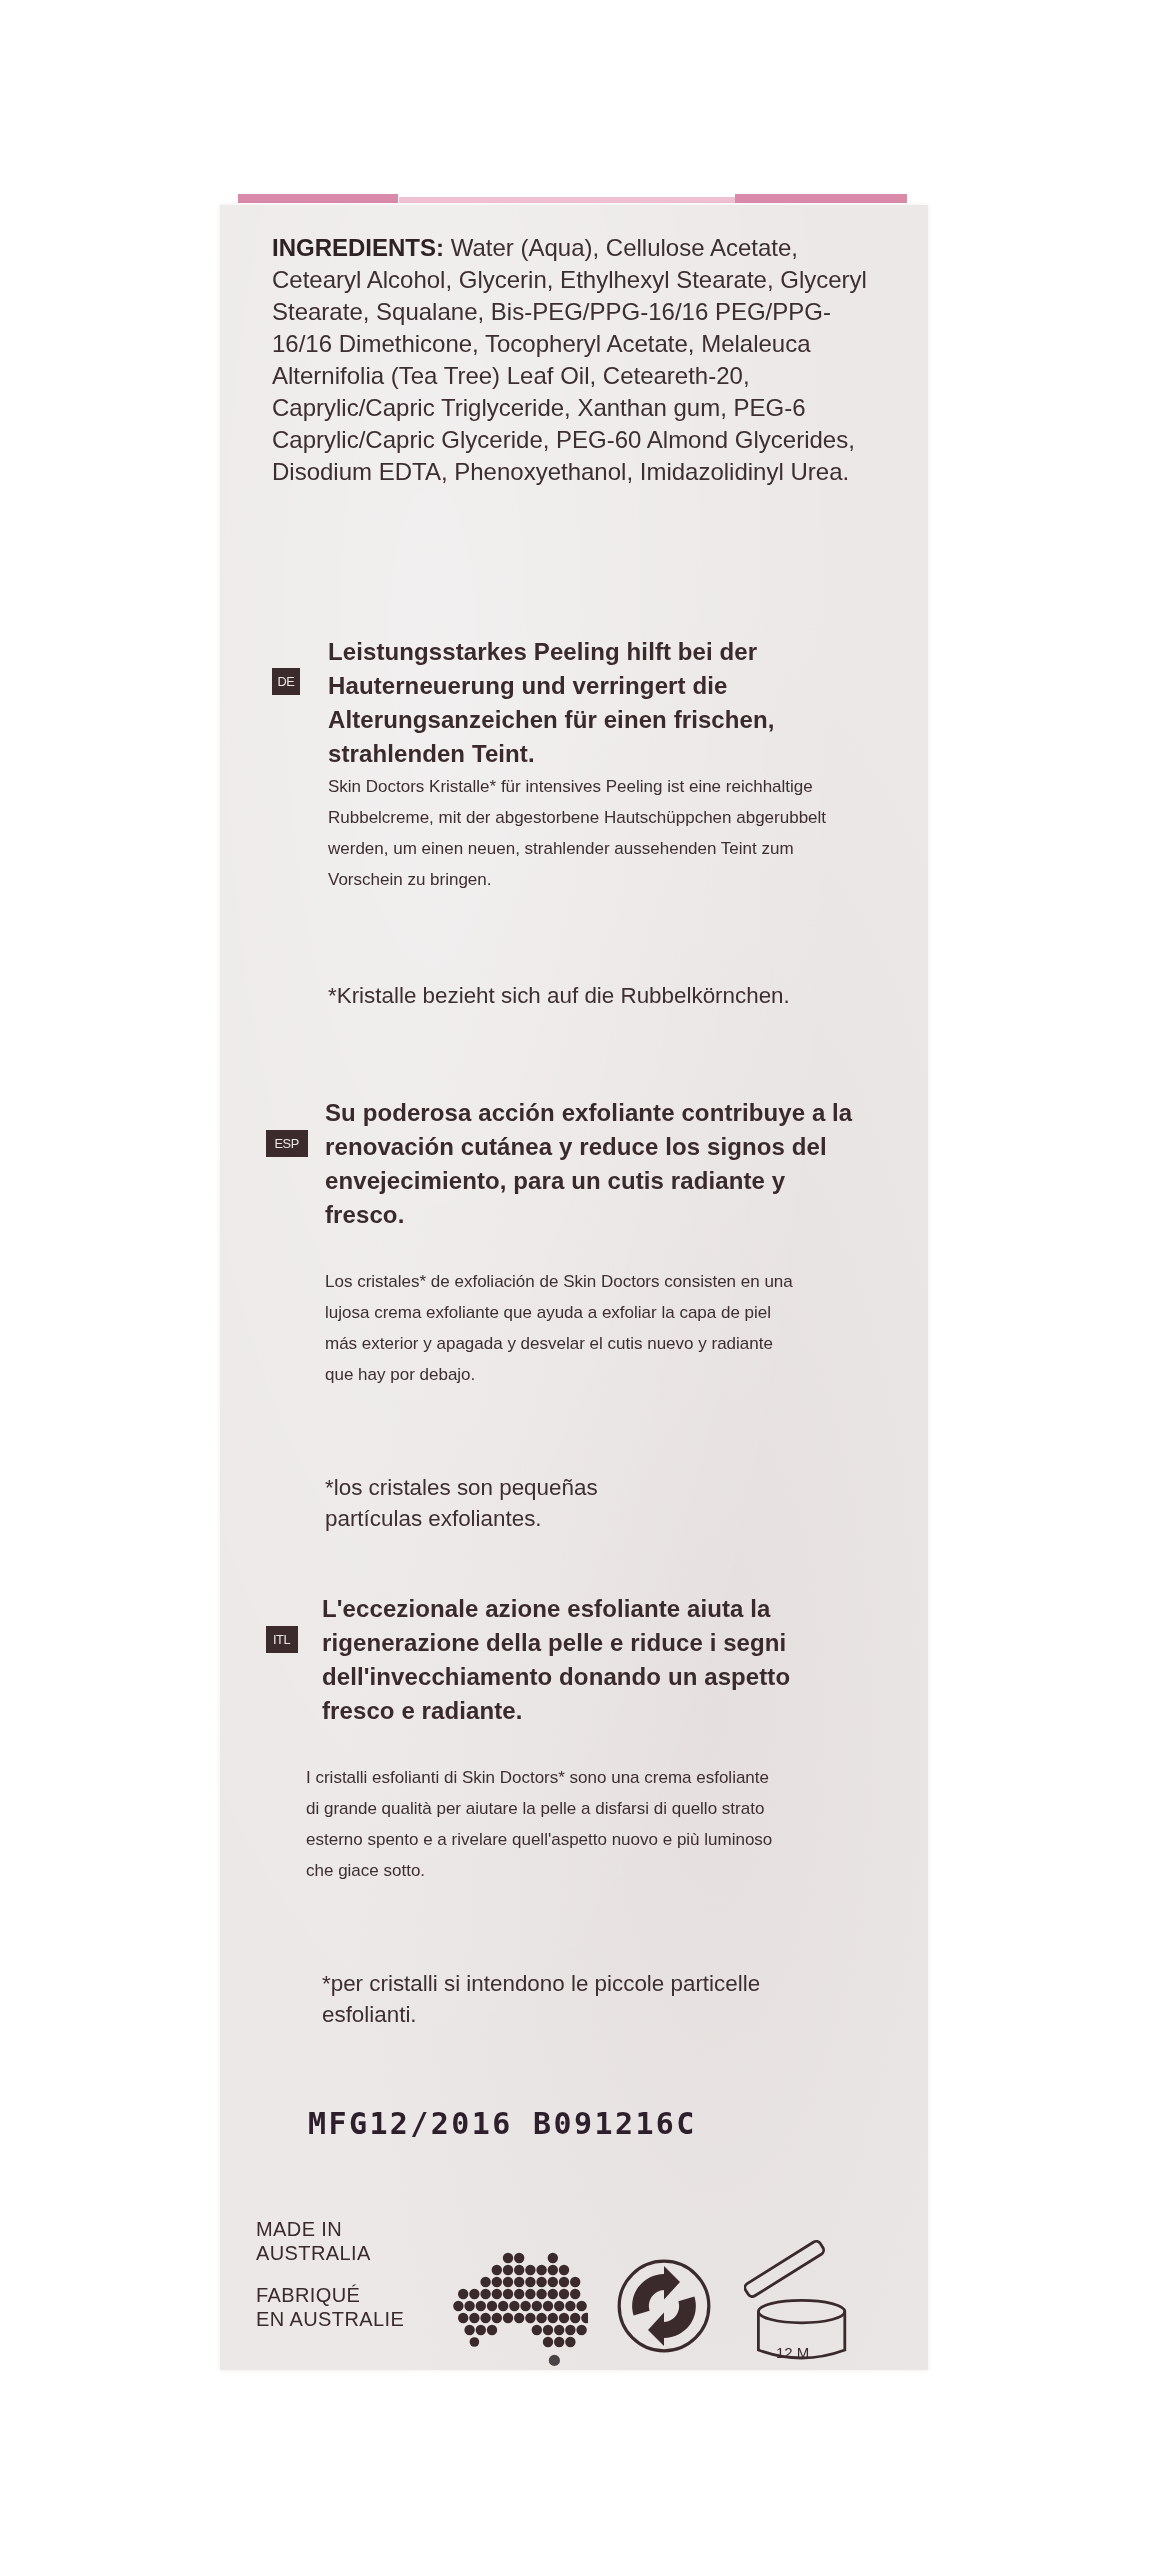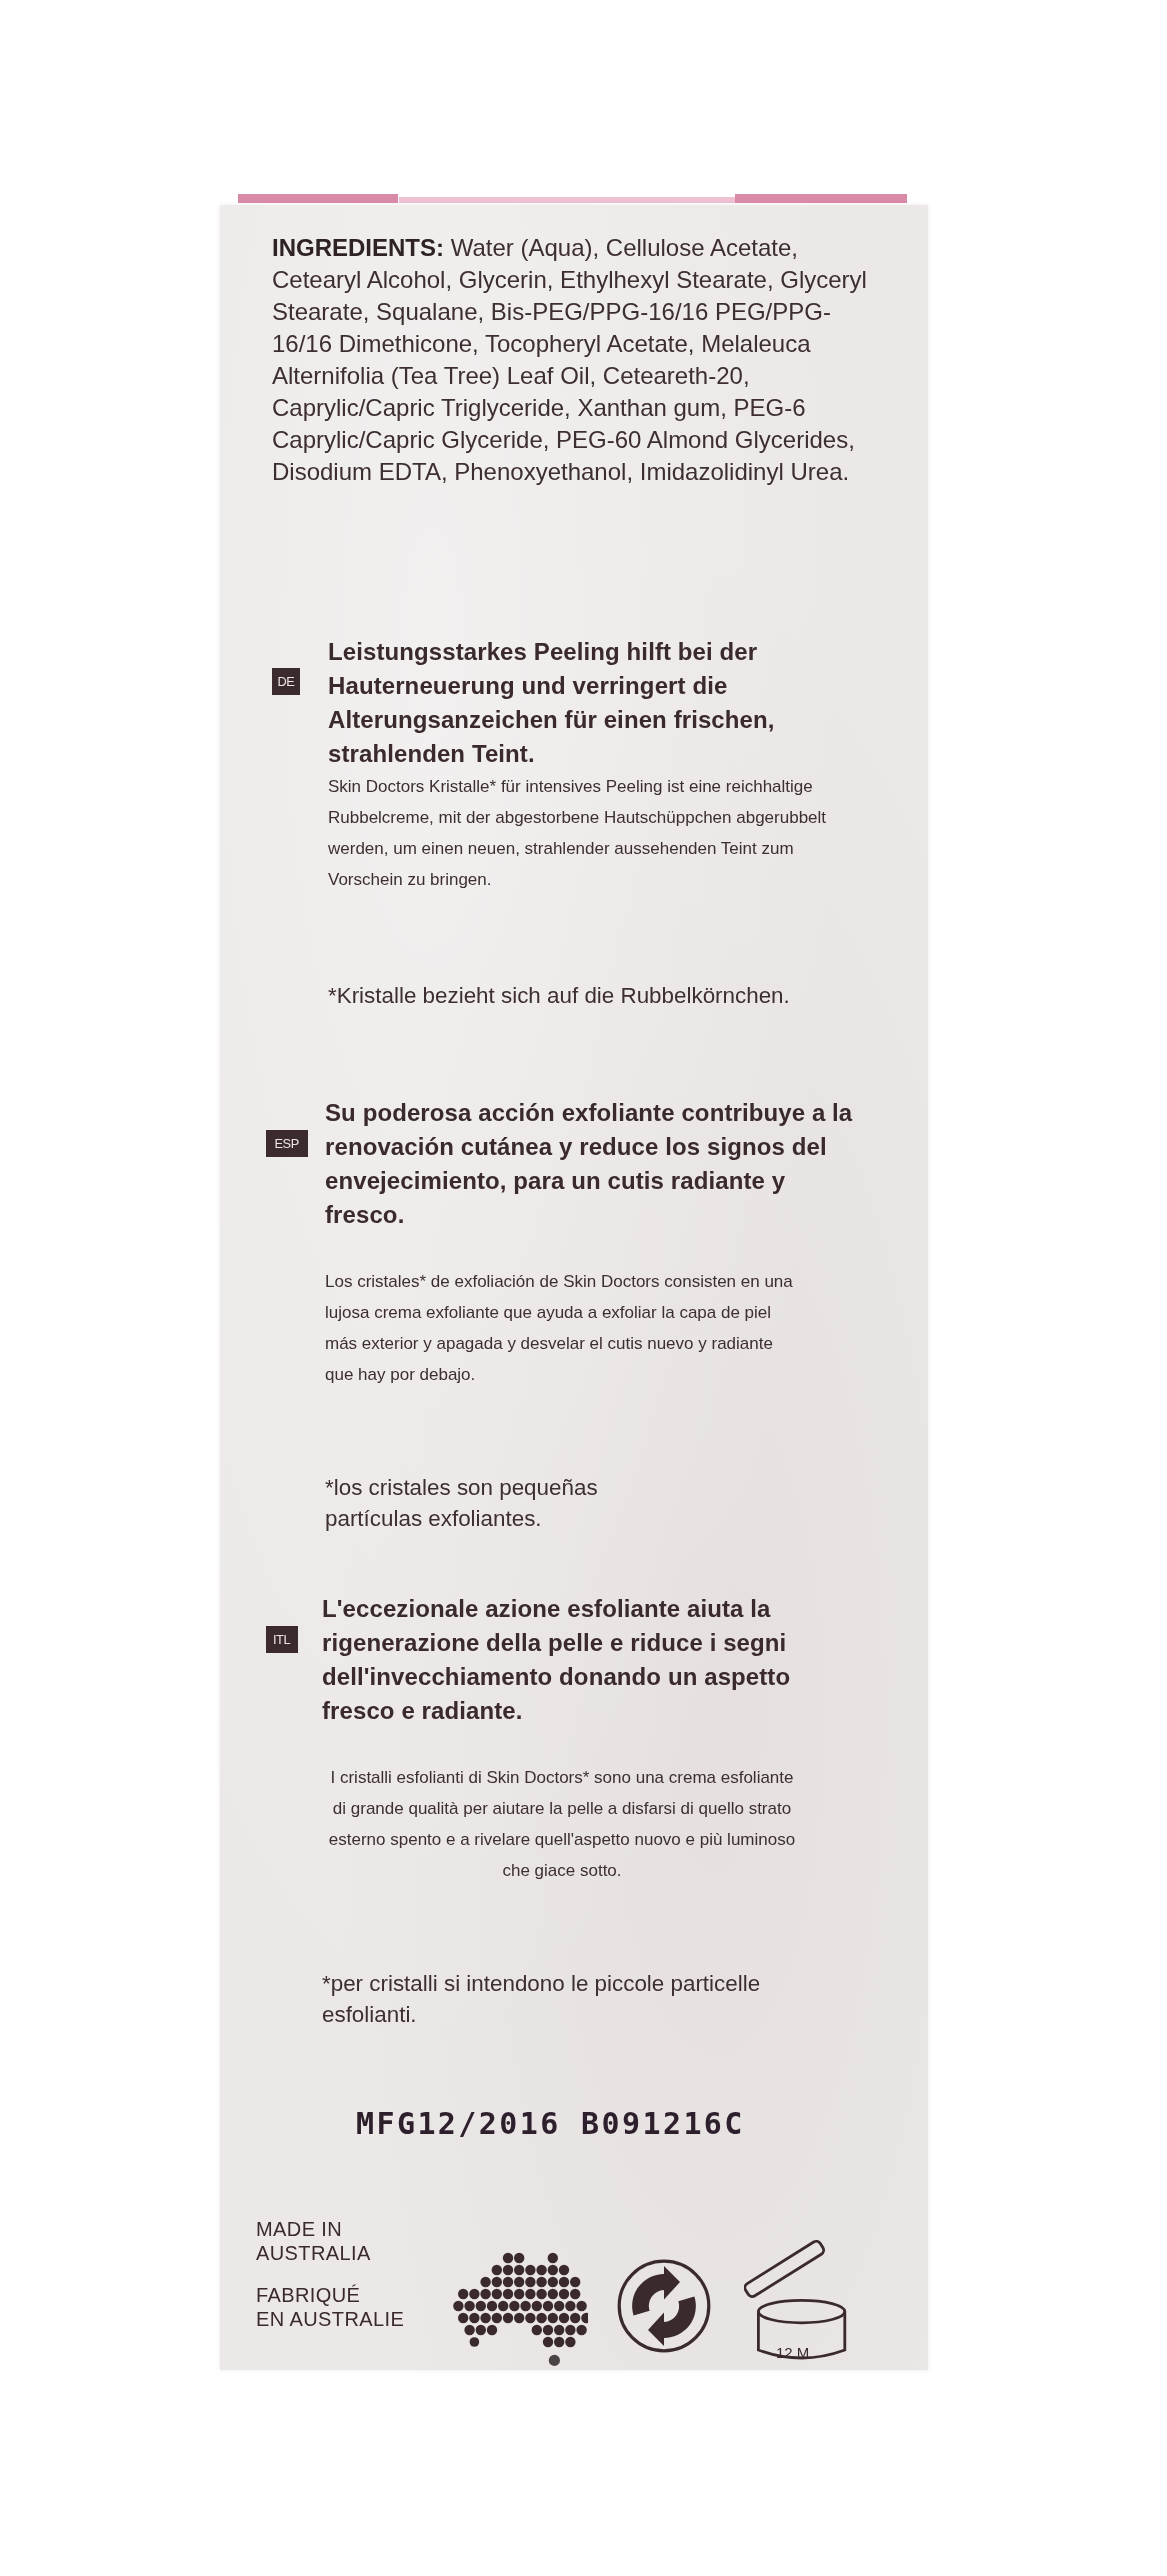--- a/index.html
+++ b/index.html
@@ -16,21 +16,21 @@
                    font-size:24px; line-height:32px; color:#3d2f31; }
     .ingredients b { font-weight:bold; color:#2e2224; }
     .section { position:absolute; left:52px; width:608px; }
     .lang-badge { position:absolute; left:0; width:28px; height:27px; background:#3b2b2d; color:#ece6e4;
                   font-size:12.8px; display:flex; align-items:center; justify-content:center; letter-spacing:-0.4px;margin-top:21px; }
     .headline { position:absolute; left:56px; width:544px; font-size:24px; line-height:34px;
                 color:#3a2a2c; font-weight:bold; letter-spacing:0.1px; }
     .body-text { position:absolute; left:56px; width:544px; font-size:17px; line-height:31px; color:#3d2f31; }
     .footnote { position:absolute; left:56px; width:544px; font-size:22.4px; line-height:31px; color:#3d2f31; }
     .batch-code { position:absolute; left:88px; top:1901px; font-family:"DejaVu Sans Mono", monospace;
-                  font-weight:bold; font-size:30px; color:#2d1f2c; letter-spacing:2.4px;margin-left:48px; }
+                  font-weight:bold; font-size:30px; color:#2d1f2c; letter-spacing:2.4px; }
     .made-in { position:absolute; left:36px; font-size:20px; line-height:24px; color:#3a2a2c; letter-spacing:0.4px; }
     .icon-australia { position:absolute; left:232px; top:2045px; }
     .icon-recycle { position:absolute; left:396px; top:2053px; }
     .icon-pao { position:absolute; left:524px; top:2033px; }
     .pao-label { position:absolute; left:556px; top:2139px; font-size:15px; color:#3a2a2c; }
   </style>
 </head>
 <body>
 
 <div class="pink-strip" style="left:238px;width:160px;"></div>
@@ -54,21 +54,21 @@
   <div class="section" style="top:880px;">
     <div class="lang-badge" style="top:24px;width:42px;left:-6.4px;">ESP</div>
     <div class="headline" style="top:11.2px;left:53px;">Su poderosa acción exfoliante contribuye a la renovación cutánea y reduce los signos del envejecimiento, para un cutis radiante y fresco.</div>
     <div class="body-text" style="top:181px;left:53px;width:480px;">Los cristales* de exfoliación de Skin Doctors consisten en una lujosa crema exfoliante que ayuda a exfoliar la capa de piel más exterior y apagada y desvelar el cutis nuevo y radiante que hay por debajo.</div>
     <div class="footnote" style="top:387px;left:53px;width:368px;">*los cristales son pequeñas partículas exfoliantes.</div>
   </div>
 
   <div class="section" style="top:1376px;">
     <div class="lang-badge" style="top:24px;width:32px;left:-6.4px;">ITL</div>
     <div class="headline" style="top:11.2px;left:50px;">L'eccezionale azione esfoliante aiuta la rigenerazione della pelle e riduce i segni dell'invecchiamento donando un aspetto fresco e radiante.</div>
-    <div class="body-text" style="top:181px;left:50px;width:480px;text-align:center;">I cristalli esfolianti di Skin Doctors* sono una crema esfoliante di grande qualità per aiutare la pelle a disfarsi di quello strato esterno spento e a rivelare quell'aspetto nuovo e più luminoso che giace sotto.</div>
+    <div class="body-text" style="top:181px;left:34px;width:480px;">I cristalli esfolianti di Skin Doctors* sono una crema esfoliante di grande qualità per aiutare la pelle a disfarsi di quello strato esterno spento e a rivelare quell'aspetto nuovo e più luminoso che giace sotto.</div>
     <div class="footnote" style="top:387px;left:50px;width:448px;">*per cristalli si intendono le piccole particelle esfolianti.</div>
   </div>
 
   <div class="batch-code">MFG12/2016 B091216C</div>
 
   <div class="made-in" style="top:2012px;">
     <div>MADE IN</div>
     <div>AUSTRALIA</div>
   </div>
   <div class="made-in" style="top:2078px;">

